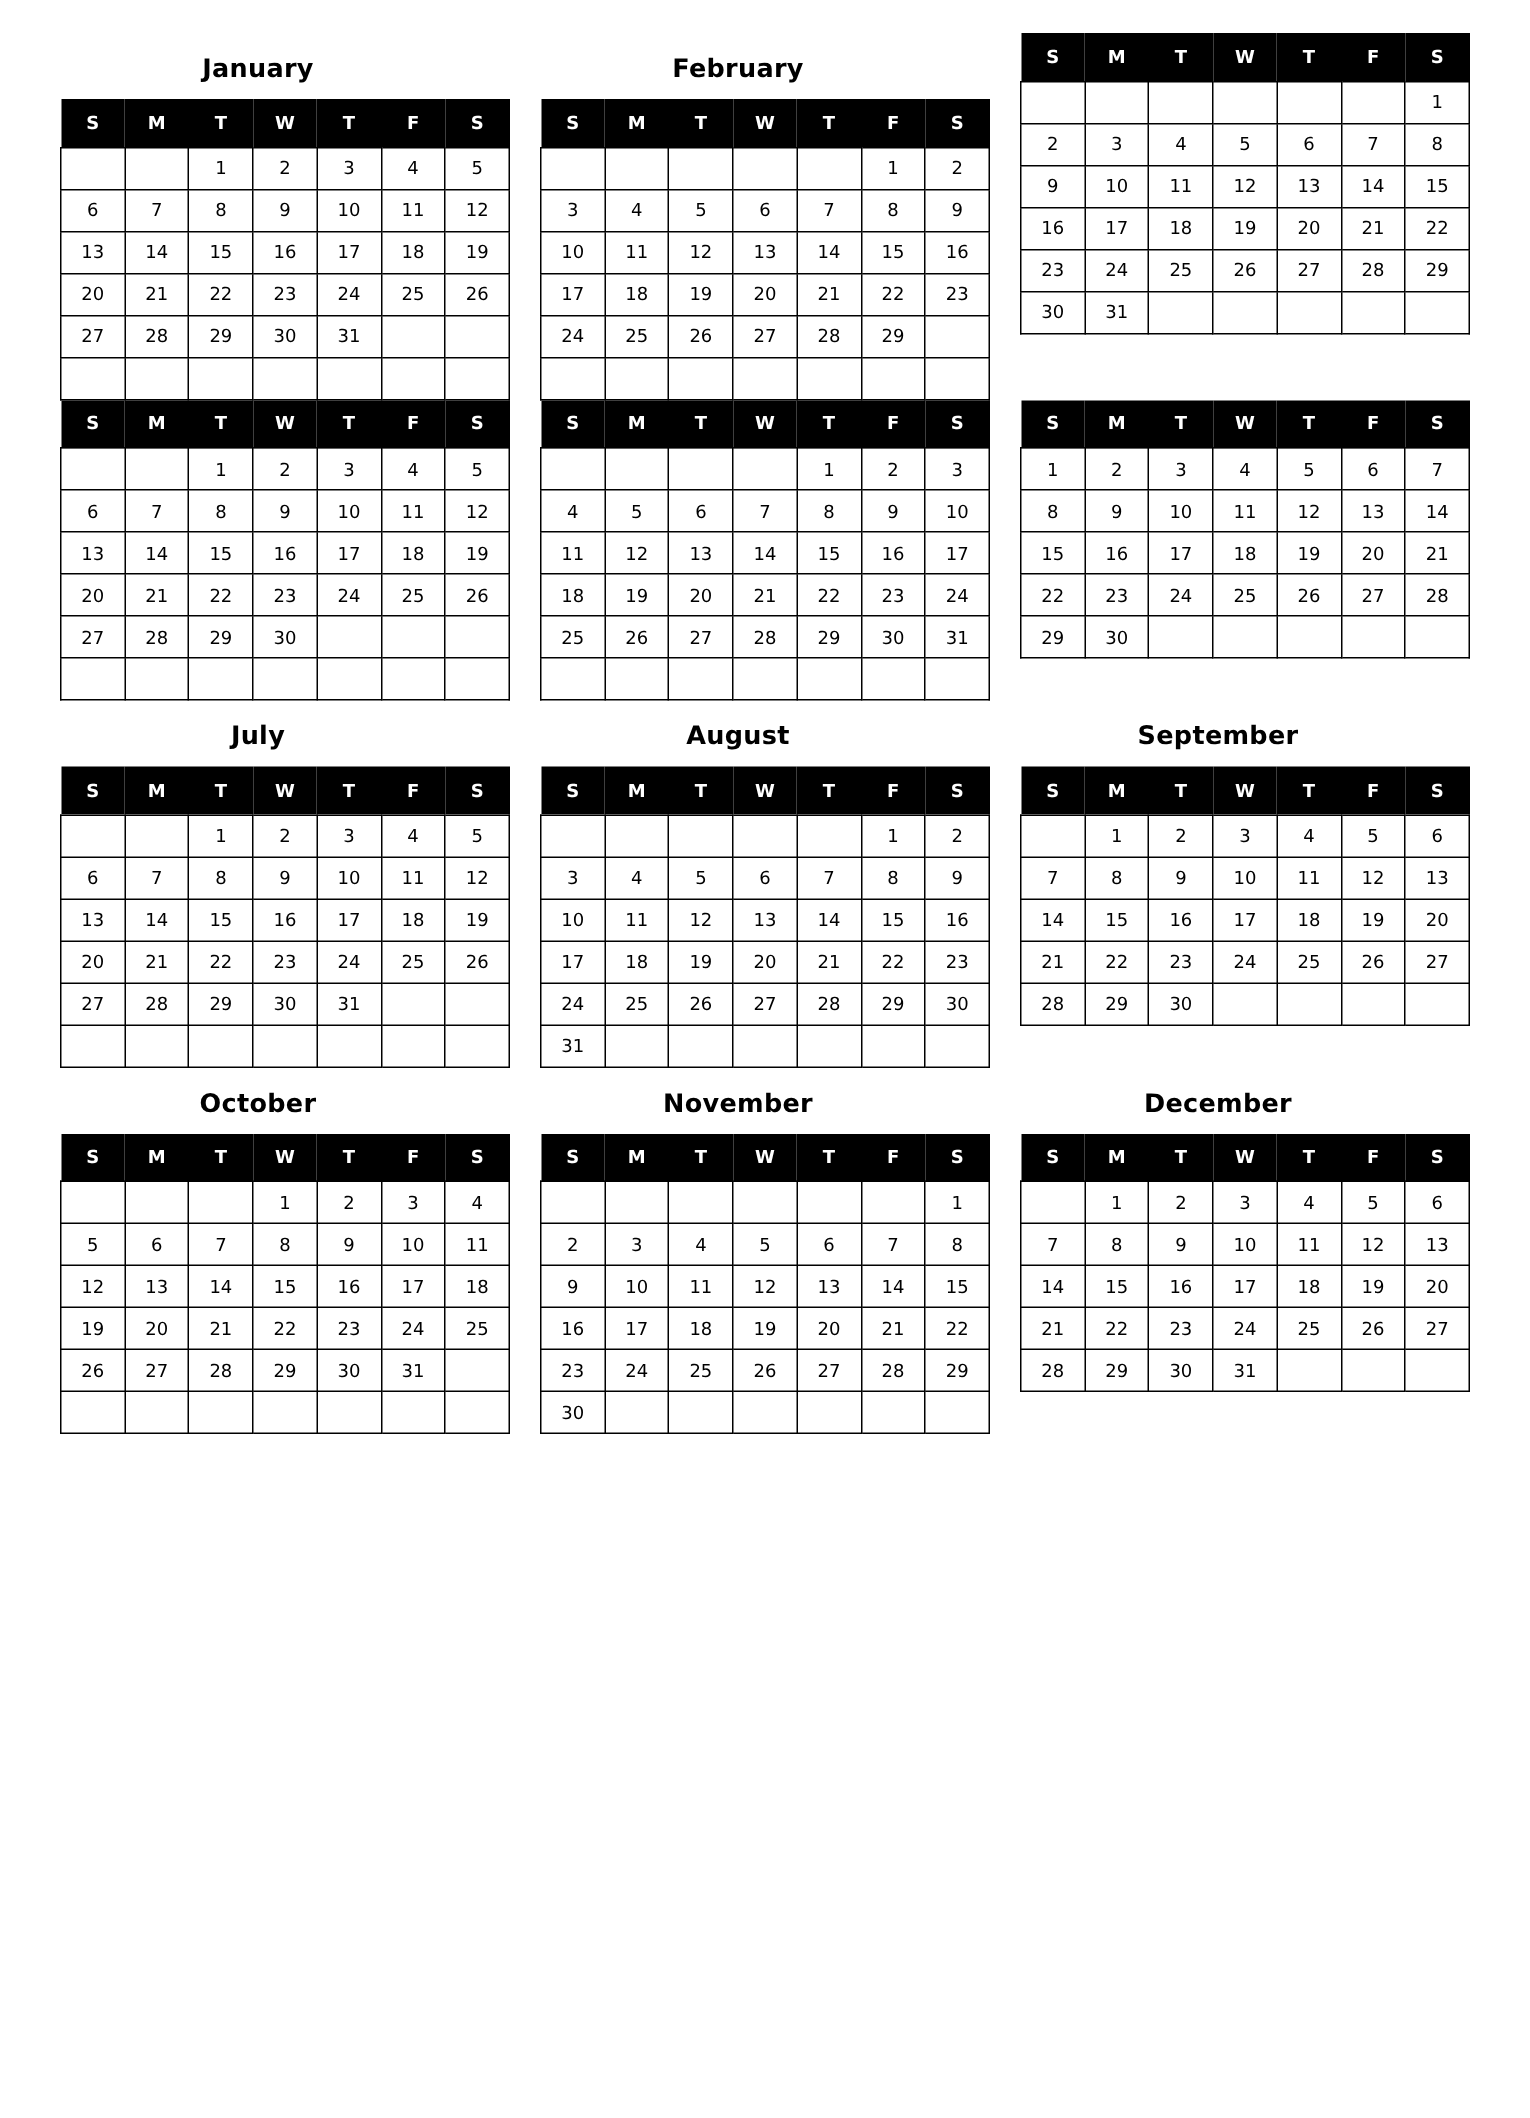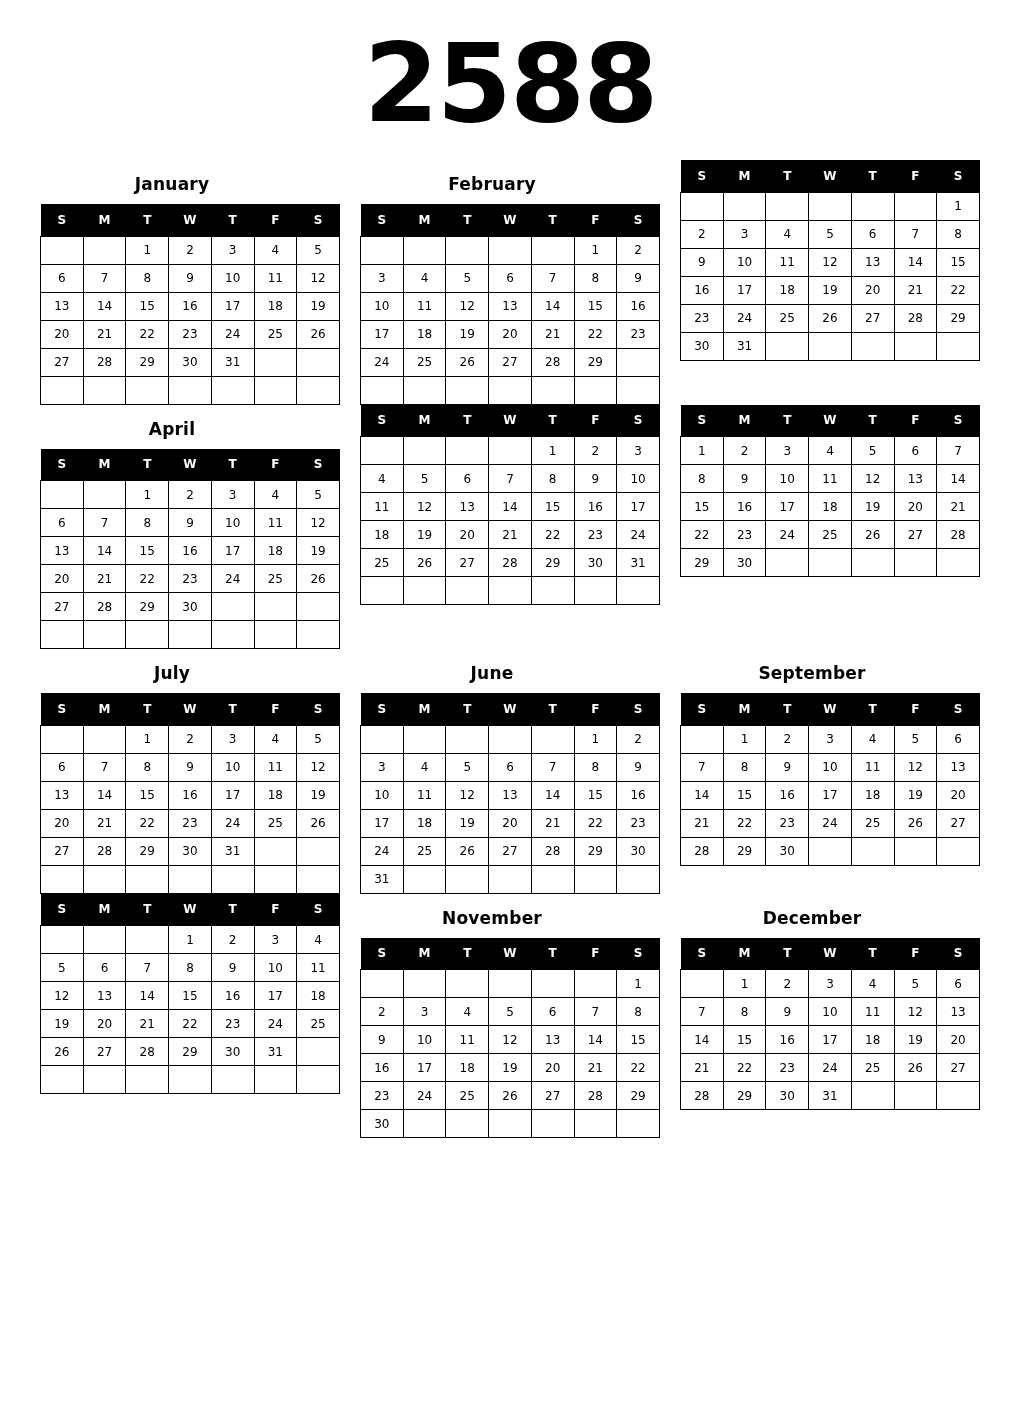--- a/index.html
+++ b/index.html
@@ -74,21 +74,20 @@
     color: #000000;
     background: #ffffff;
   }
   
   table.cal th:first-child { border-top-left-radius: 0; }
 </style>
 </head>
 <body>
 
 <div class="page">
-  <div class="year-title">2588</div>
   <div class="months-grid">
       <div class="month">
         <div class="month-name">January</div>
         <table class="cal">
           <thead>
             <tr>
               <th>S</th>
               <th>M</th>
               <th>T</th>
               <th>W</th>
@@ -292,21 +291,20 @@
               <td></td>
               <td></td>
               <td></td>
               <td></td>
               <td></td>
             </tr>
           </tbody>
         </table>
       </div>
       <div class="month">
-        <div class="month-name">April</div>
         <table class="cal">
           <thead>
             <tr>
               <th>S</th>
               <th>M</th>
               <th>T</th>
               <th>W</th>
               <th>T</th>
               <th>F</th>
               <th>S</th>
@@ -569,21 +567,21 @@
               <td></td>
               <td></td>
               <td></td>
               <td></td>
               <td></td>
             </tr>
           </tbody>
         </table>
       </div>
       <div class="month">
-        <div class="month-name">June</div>
+        <div class="month-name">August</div>
         <table class="cal">
           <thead>
             <tr>
               <th>S</th>
               <th>M</th>
               <th>T</th>
               <th>W</th>
               <th>T</th>
               <th>F</th>
               <th>S</th>
@@ -704,20 +702,21 @@
               <td>30</td>
               <td></td>
               <td></td>
               <td></td>
               <td></td>
             </tr>
           </tbody>
         </table>
       </div>
       <div class="month">
+        <div class="month-name">October</div>
         <table class="cal">
           <thead>
             <tr>
               <th>S</th>
               <th>M</th>
               <th>T</th>
               <th>W</th>
               <th>T</th>
               <th>F</th>
               <th>S</th>

